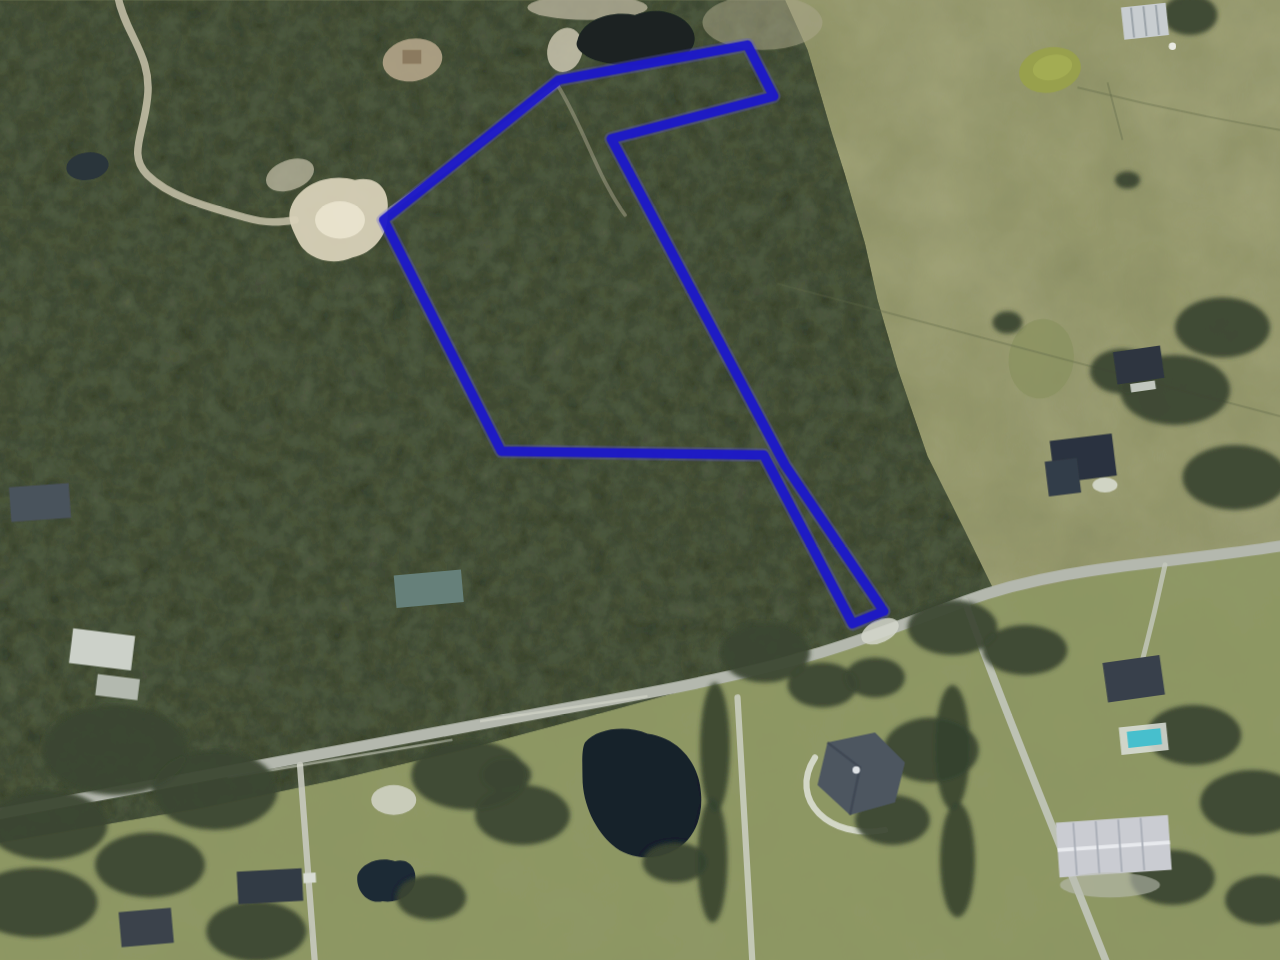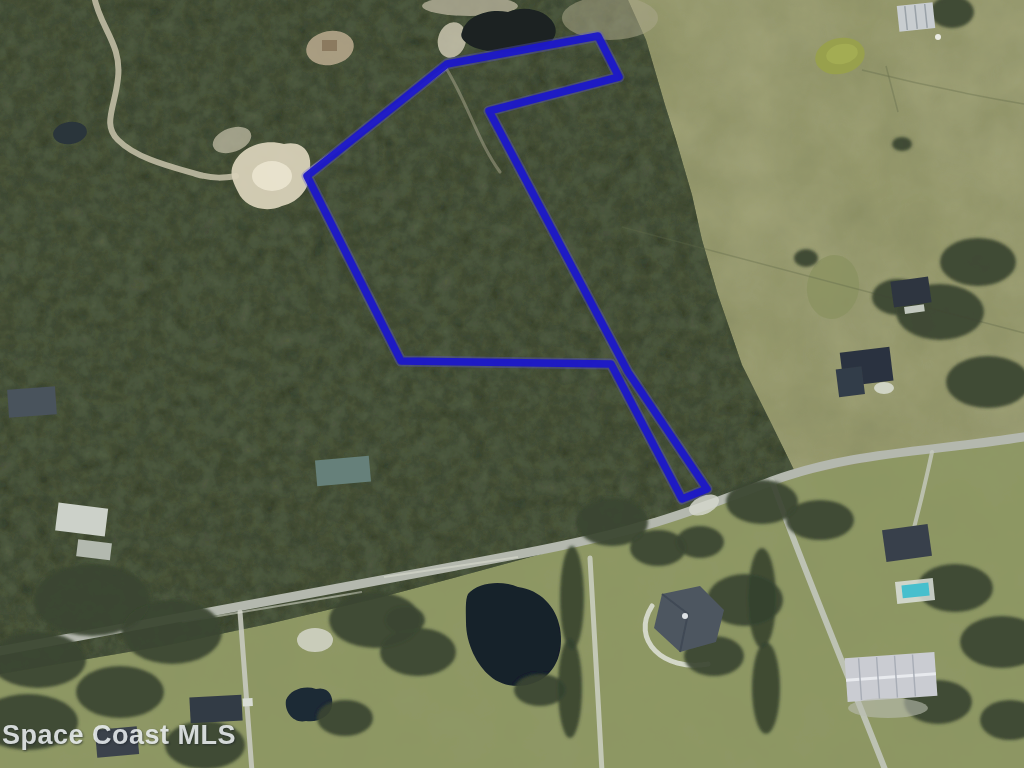--- a/index.html
+++ b/index.html
@@ -195,15 +195,14 @@
       <rect x="8" y="388" width="48" height="28" transform="rotate(-4 32 402)" fill="#49525b"></rect>
     </g>
   </g>
 
   <g>
     <polygon class="parcel" opacity="0.35" points="447,64 598,36 619,77 489,111 628,372 707,489 682,499 611,364 401,361 307,176" stroke="#5b5ad6" stroke-width="11"></polygon>
     <polygon class="parcel" opacity="0.95" points="447,64 598,36 619,77 489,111 628,372 707,489 682,499 611,364 401,361 307,176" stroke="#1c18c8" stroke-width="7.5"></polygon>
   </g>
 </svg>
 
-<div class="watermark">Space Coast MLS</div>
 
 </div>
 
 </body></html>

